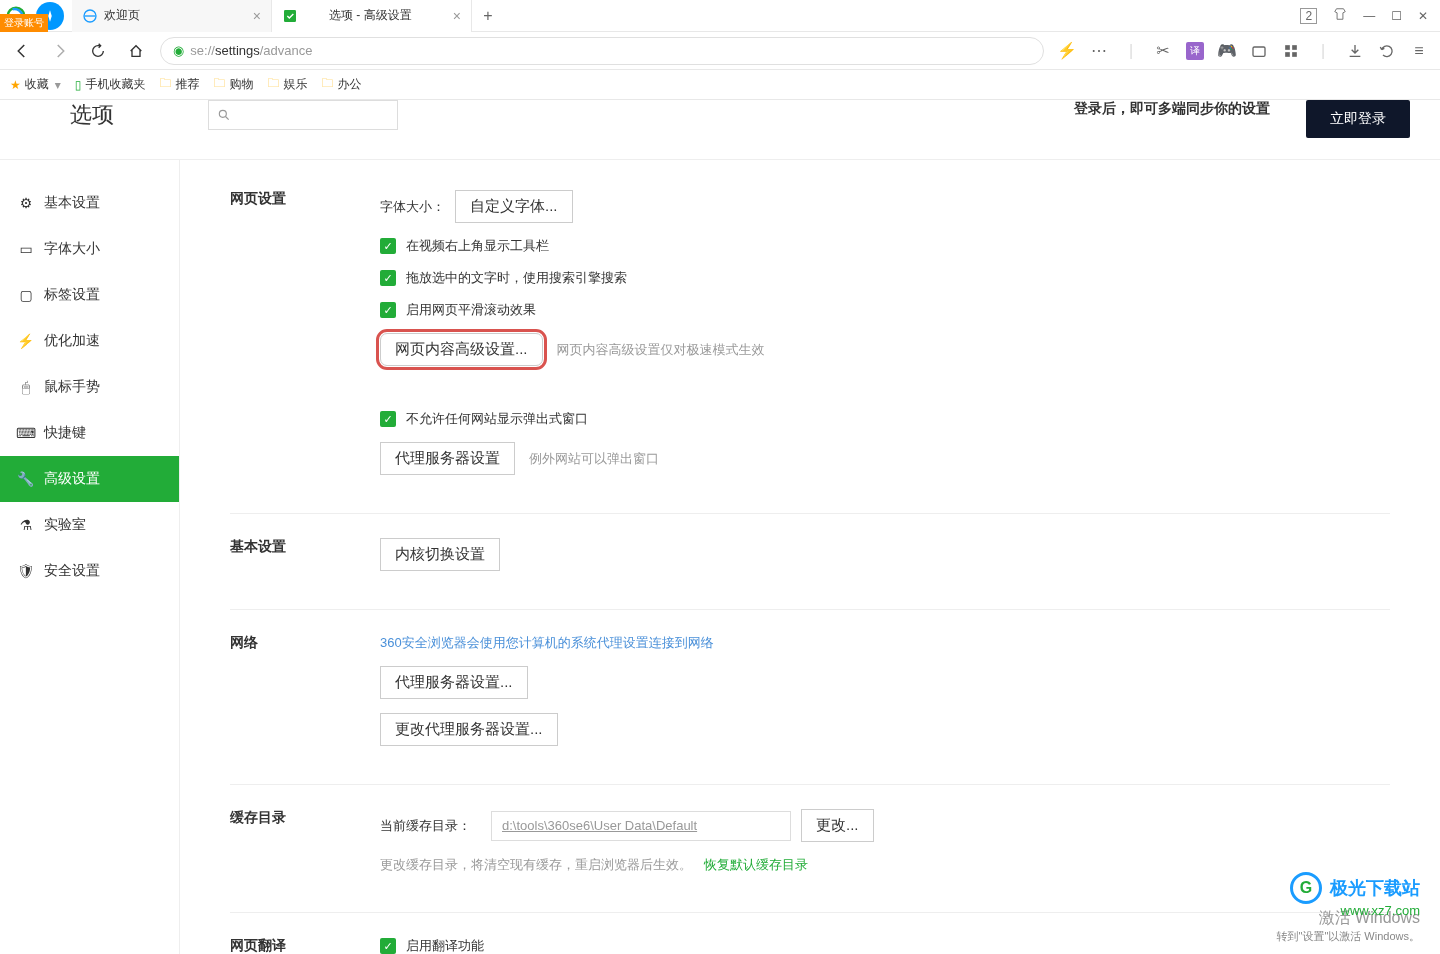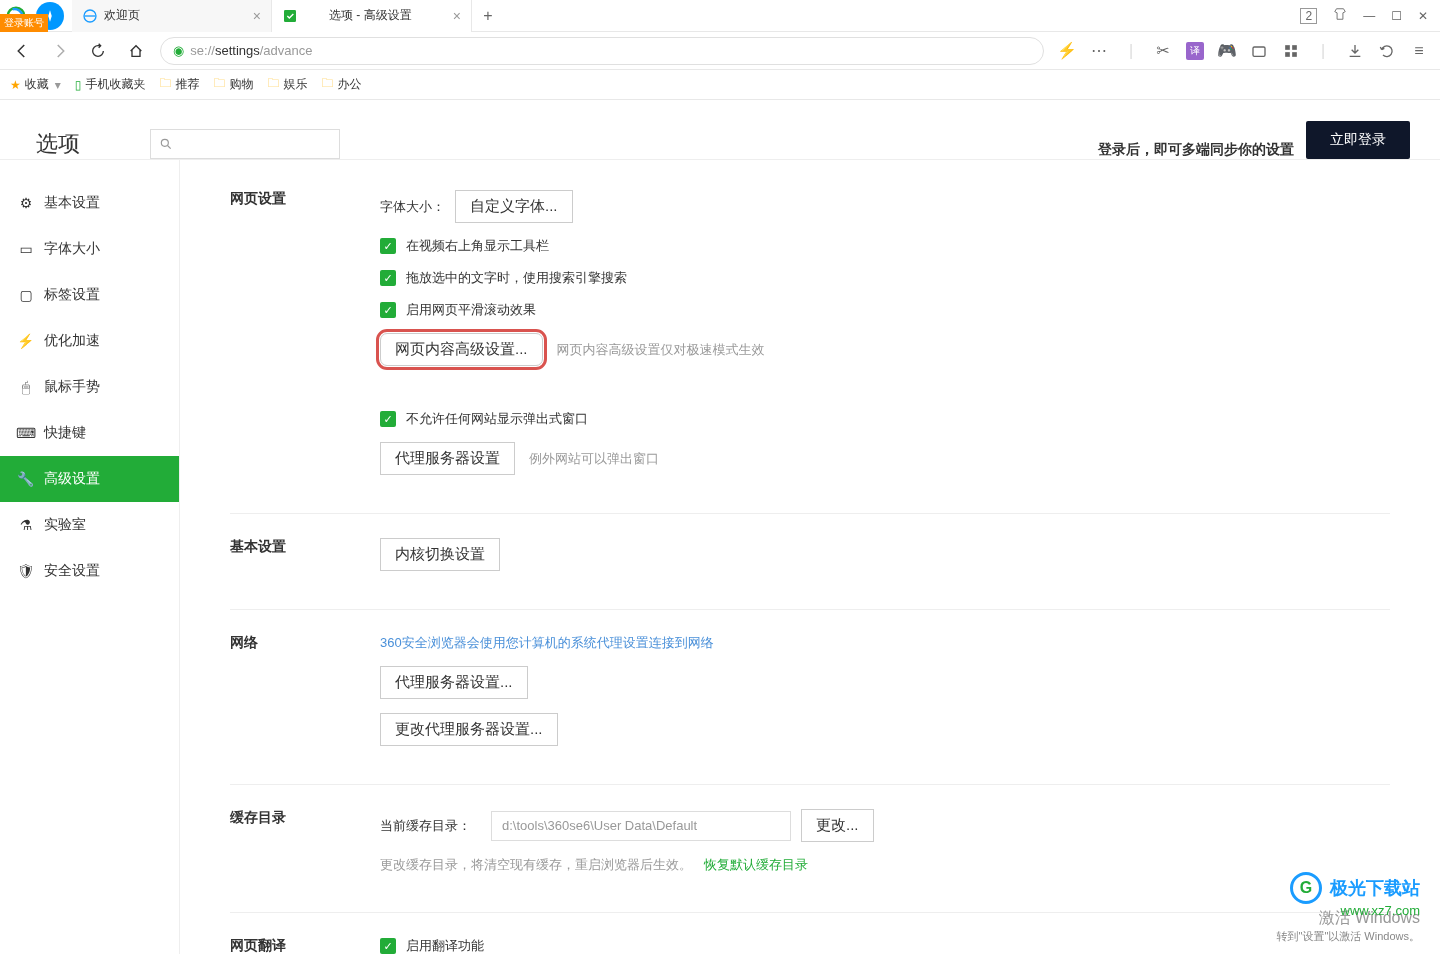--- a/index.html
+++ b/index.html
@@ -34,21 +34,21 @@
 .bookmark-bar { height: 30px; display: flex; align-items: center; padding: 0 10px; gap: 14px; border-bottom: 1px solid #e8e8e8; font-size: 12px; }
 .bm-item { display: flex; align-items: center; gap: 4px; color: #333; }
 .bm-star { color: #ffa500; }
 .bm-folder { color: #ffc233; }
 .bm-green { color: #22ac38; }
 
 
 .content { display: flex; height: calc(954px - 100px); background: #f9f9f9; }
 
 
-.settings-header { height: 60px; display: flex; align-items: flex-end; padding: 0 30px 0 36px; background: #fff; border-bottom: 1px solid #eee; position: absolute; top: 100px; left: 0; right: 0; }
+.settings-header { height: 60px; display: flex; align-items: flex-start; padding: 0 30px 0 70px; background: #fff; border-bottom: 1px solid #eee; position: absolute; top: 100px; left: 0; right: 0; gap: 24px; }
 .settings-title { font-size: 22px; color: #333; font-weight: normal; margin-right: 70px; }
 .search-box { width: 190px; height: 30px; border: 1px solid #ddd; display: flex; align-items: center; padding: 0 8px; }
 .search-box svg { width: 14px; height: 14px; stroke: #999; }
 .sync-text { margin-left: auto; font-size: 14px; color: #333; font-weight: bold; margin-right: 12px; }
 .login-btn { background: #0f172a; color: #fff; border: none; padding: 10px 24px; font-size: 14px; border-radius: 2px; }
 
 
 .settings-body { display: flex; margin-top: 60px; width: 100%; }
 
 
@@ -63,21 +63,21 @@
 .section:first-child { padding-top: 0; }
 .section-title { width: 150px; font-size: 14px; color: #333; font-weight: bold; }
 .section-body { flex: 1; }
 .row { margin-bottom: 14px; font-size: 13px; color: #333; display: flex; align-items: center; }
 .btn { border: 1px solid #ccc; background: #fff; padding: 6px 14px; font-size: 15px; color: #333; cursor: pointer; }
 .btn.highlighted { outline: 3px solid #d9534f; outline-offset: 1px; border-radius: 7px; }
 .checkbox { width: 16px; height: 16px; background: #22ac38; border-radius: 2px; margin-right: 10px; display: inline-flex; align-items: center; justify-content: center; color: #fff; font-size: 11px; }
 .hint-text { color: #999; font-size: 13px; margin-left: 14px; }
 .blue-text { color: #4a90d9; }
 .link-green { color: #22ac38; margin-left: 12px; }
-.dir-input { width: 300px; height: 30px; border: 1px solid #ddd; padding: 0 10px; font-size: 13px; color: #999; margin: 0 10px; }
+.dir-input { width: 300px; height: 30px; border: 1px solid #ddd; padding: 0 10px; font-size: 13px; color: #999; margin: 0 10px; text-decoration: underline; }
 .label-text { font-size: 13px; color: #333; margin-right: 10px; }
 
 
 .watermark { position: absolute; right: 20px; bottom: 10px; font-size: 12px; color: #999; text-align: right; }
 .watermark .wm1 { color: #999; font-size: 16px; }
 .watermark .wm2 { color: #888; font-size: 11px; }
 .watermark-logo { position: absolute; right: 20px; bottom: 50px; display: flex; align-items: center; gap: 8px; }
 .wl-circle { width: 32px; height: 32px; border-radius: 50%; border: 3px solid #1a9cff; display: flex; align-items: center; justify-content: center; }
 .wl-inner { color: #22ac38; font-weight: bold; font-size: 16px; }
 .wl-text { color: #1a9cff; font-size: 18px; font-weight: bold; }

